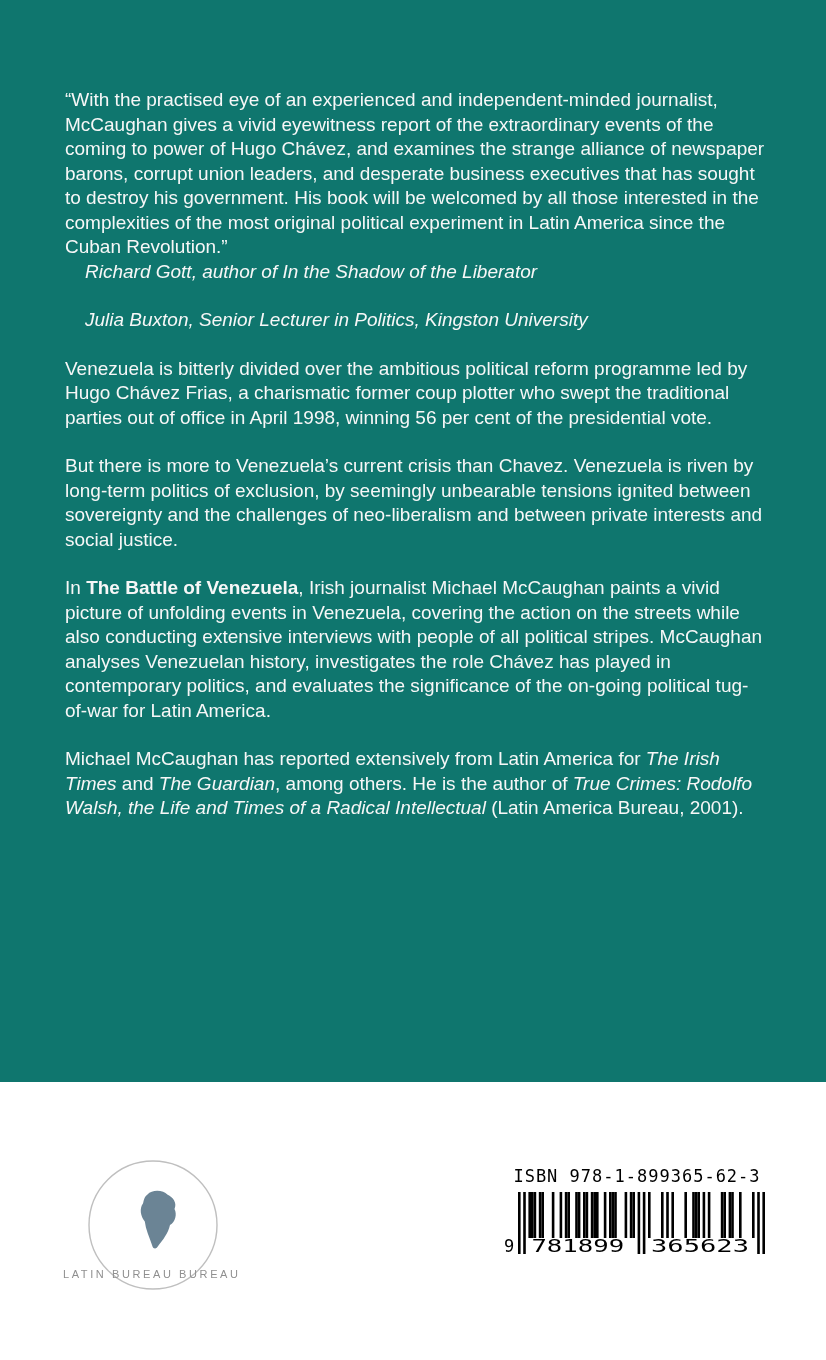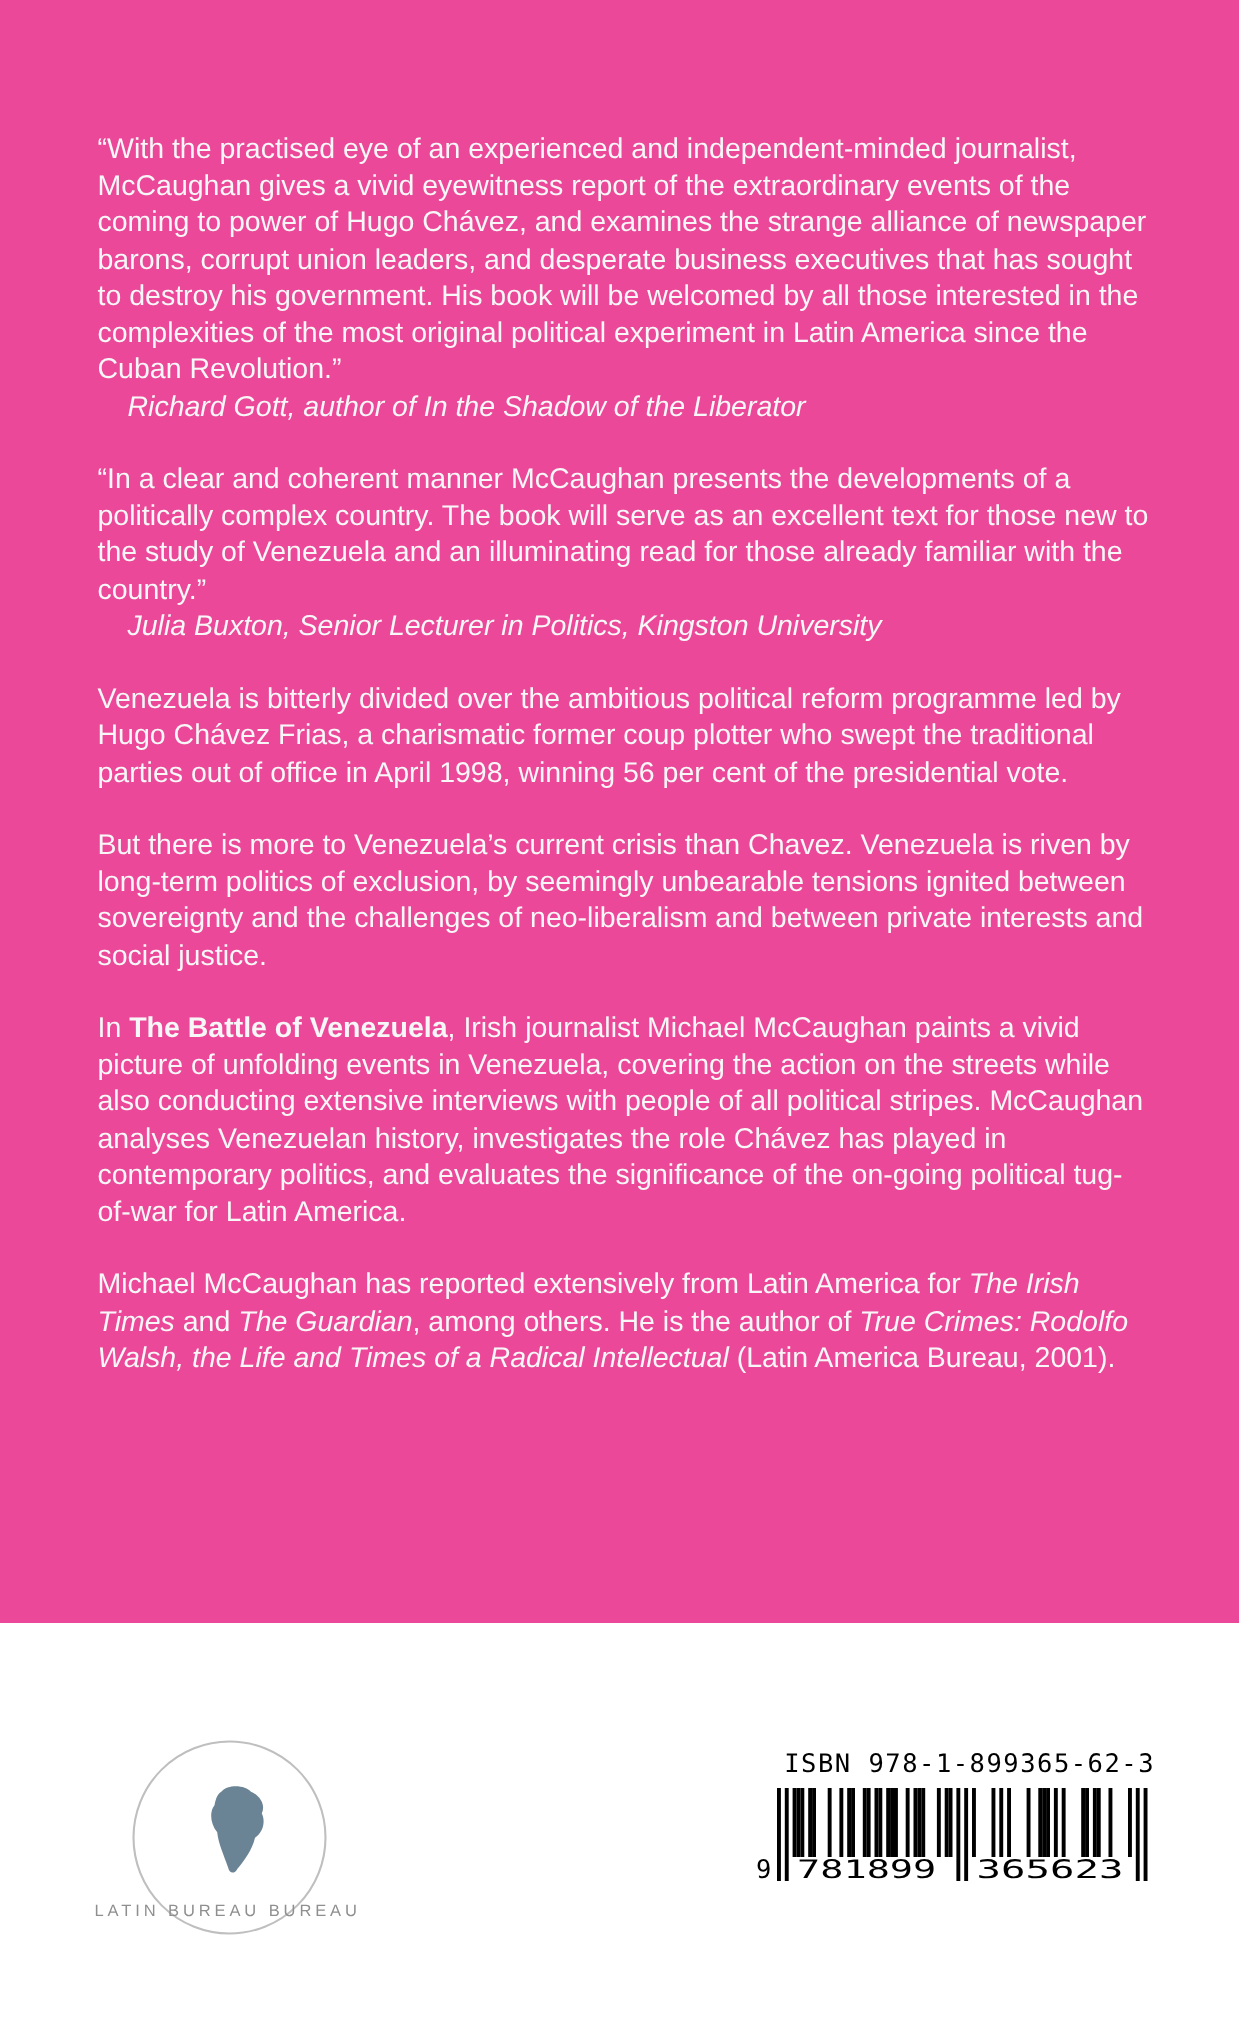--- a/index.html
+++ b/index.html
@@ -4,21 +4,21 @@
 <style>
   * { margin:0; padding:0; box-sizing:border-box; }
   html,body { width:826px; }
   body {
     font-family:"Liberation Sans", sans-serif;
     background:#ffffff;
   }
   .cover {
     position:relative;
     width:826px; height:1360px;
-    background:#ec4899;
+    background:#0f766e;
     overflow:hidden;
   }
   .text-block {
     position:absolute;
     top:0; left:0;
     width:826px;
     padding:88px 60px 0 65px;
     color:#f7f7f7;
     font-size:19px;
     line-height:24.5px;
@@ -63,40 +63,38 @@
     width:266px;
     text-align:center;
   }
   .isbn-label {
     font-family:"DejaVu Sans Mono", monospace;
     font-size:17px;
     letter-spacing:1px;
     color:#000;
     margin-bottom:6px;
     white-space:nowrap;
-    text-align:right;
   }
   #barcode-svg { display:block; fill:#000; }
   #barcode-svg text {
     font-family:"DejaVu Sans Mono", monospace;
     font-size:17px;
     fill:#000;
   }
 </style>
 </head>
 <body>
 
 <div class="cover">
 
   <div class="text-block">
 
     <p class="quote">“With the practised eye of an experienced and independent-minded journalist, McCaughan gives a vivid eyewitness report of the extraordinary events of the coming to power of Hugo Chávez, and examines the strange alliance of newspaper barons, corrupt union leaders, and desperate business executives that has sought to destroy his government. His book will be welcomed by all those interested in the complexities of the most original political experiment in Latin America since the Cuban Revolution.”</p>
     <p class="attribution">Richard Gott, author of In the Shadow of the Liberator</p>
 
-    <p class="quote">“In a clear and coherent manner McCaughan presents the developments of a politically complex country. The book will serve as an excellent text for those new to the study of Venezuela and an illuminating read for those already familiar with the country.”</p>
     <p class="attribution">Julia Buxton, Senior Lecturer in Politics, Kingston University</p>
 
     <p class="para">Venezuela is bitterly divided over the ambitious political reform programme led by Hugo Chávez Frias, a charismatic former coup plotter who swept the traditional parties out of office in April 1998, winning 56 per cent of the presidential vote.</p>
 
     <p class="para">But there is more to Venezuela’s current crisis than Chavez. Venezuela is riven by long-term politics of exclusion, by seemingly unbearable tensions ignited between sovereignty and the challenges of neo-liberalism and between private interests and social justice.</p>
 
     <p class="para"><span>In </span><strong>The Battle of Venezuela</strong><span>, Irish journalist Michael McCaughan paints a vivid picture of unfolding events in Venezuela, covering the action on the streets while also conducting extensive interviews with people of all political stripes. McCaughan analyses Venezuelan history, investigates the role Chávez has played in contemporary politics, and evaluates the significance of the on-going political tug-of-war for Latin America.</span></p>
 
     <p class="para"><span>Michael McCaughan has reported extensively from Latin America for </span><em>The Irish Times</em><span> and </span><em>The Guardian</em><span>, among others. He is the author of </span><em>True Crimes: Rodolfo Walsh, the Life and Times of a Radical Intellectual</em><span> (Latin America Bureau, 2001).</span></p>
 

